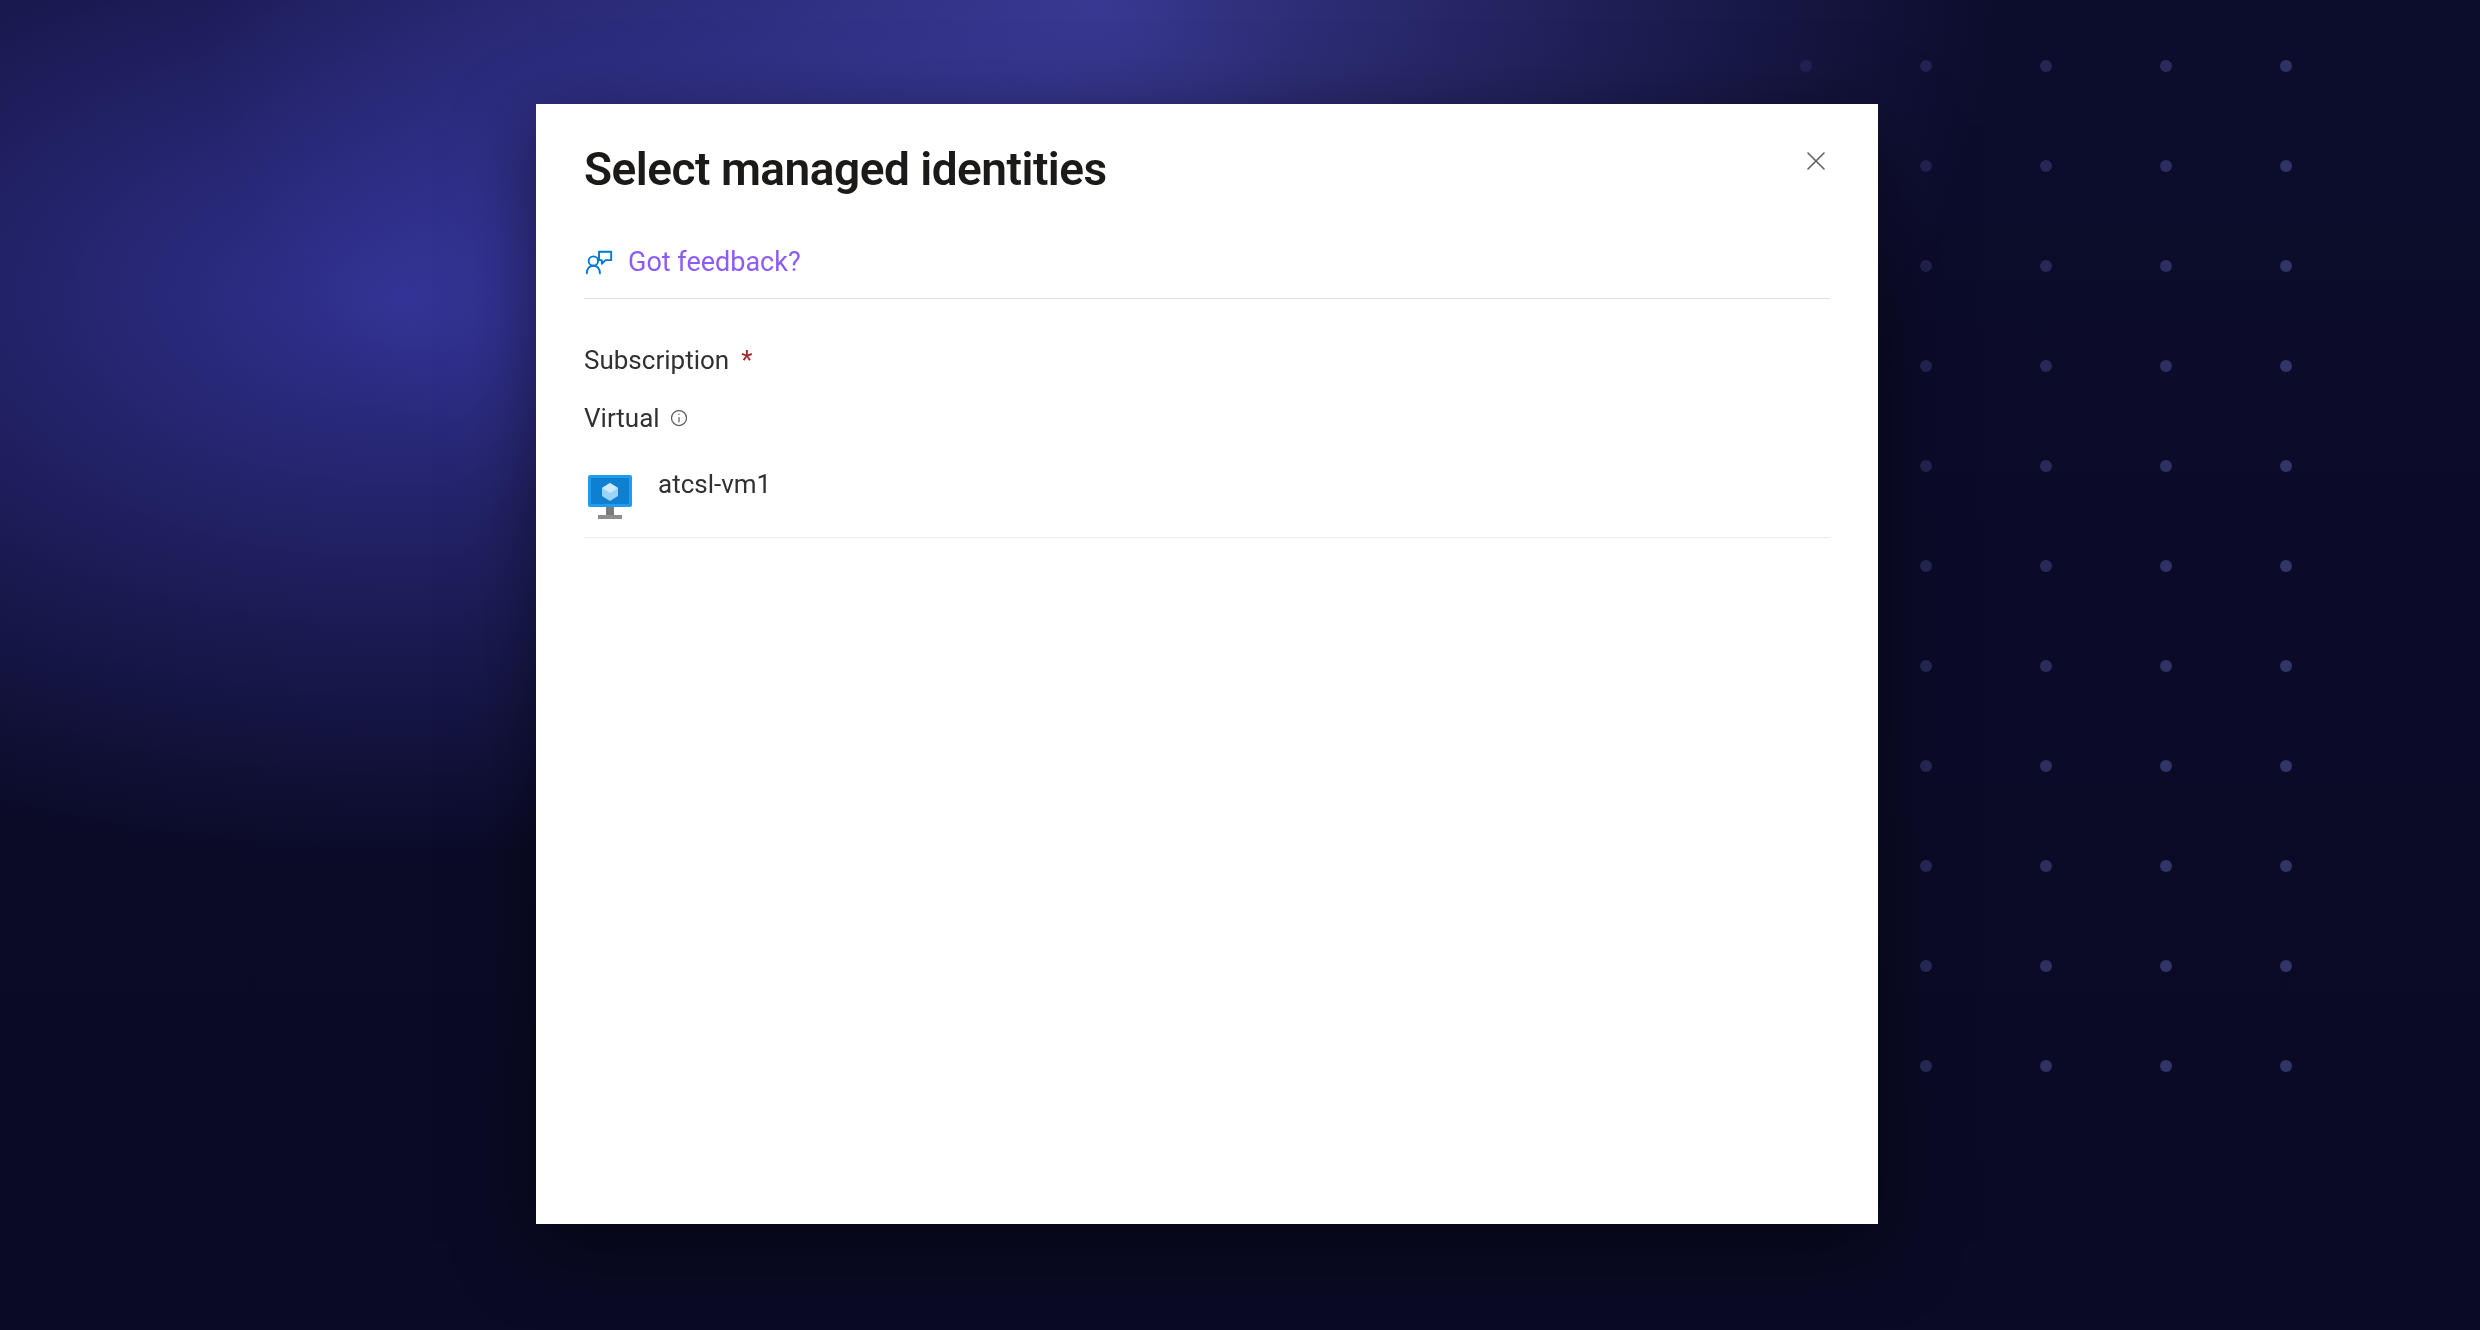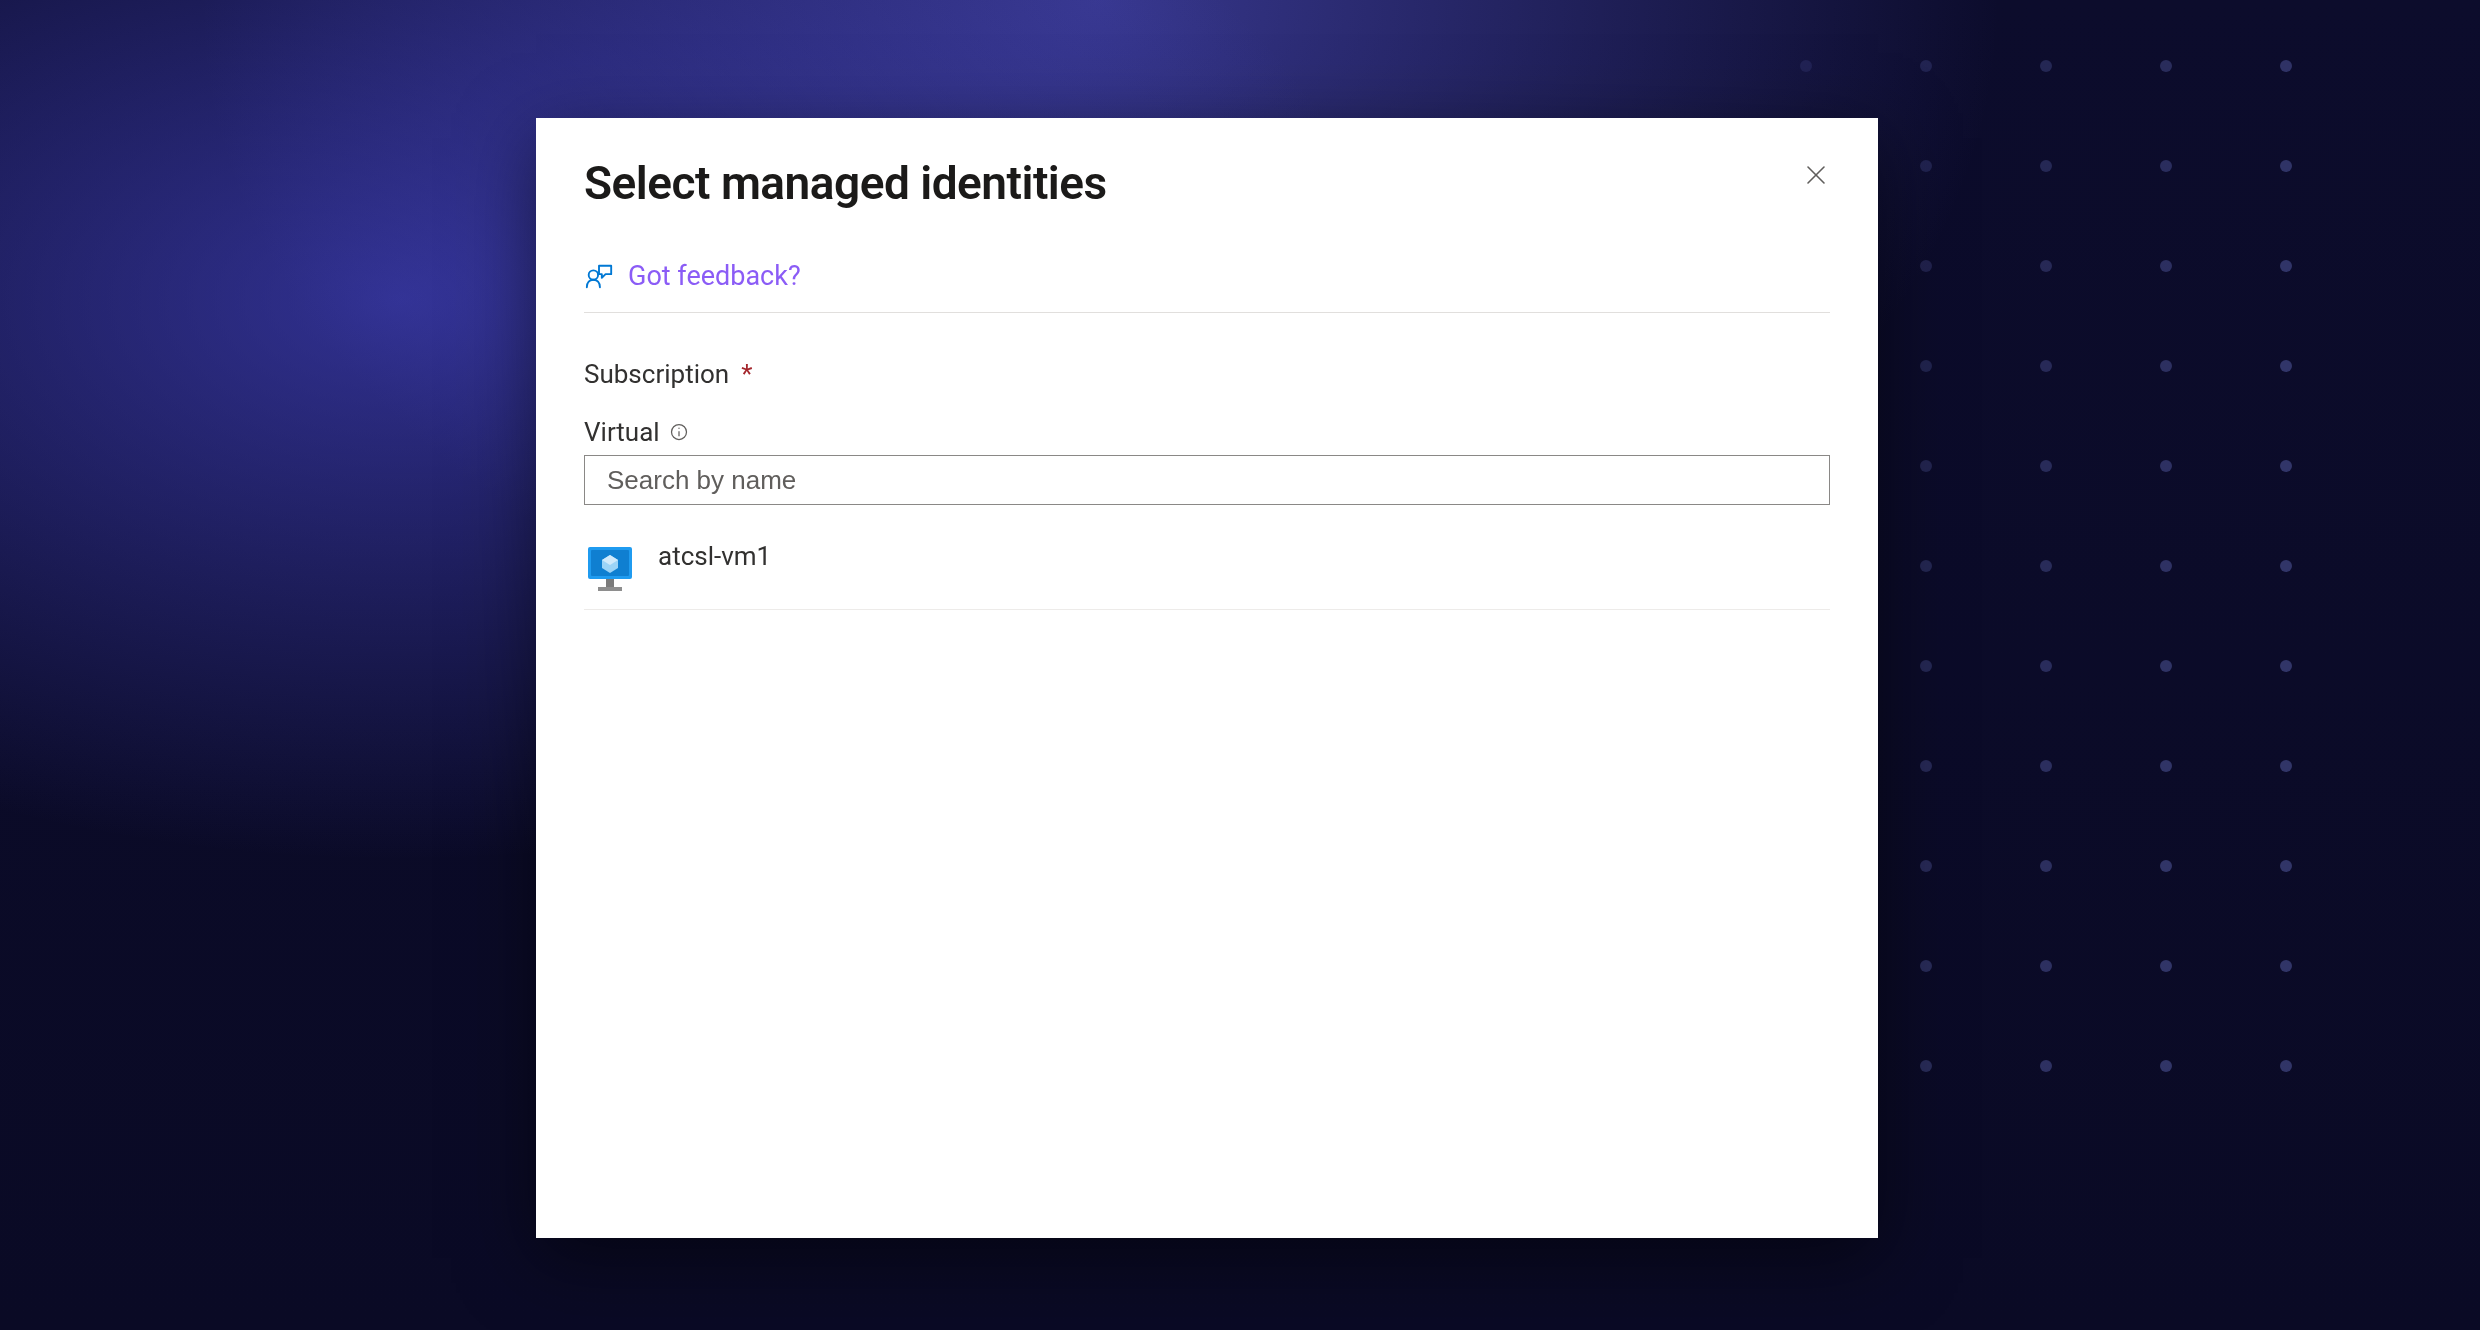--- a/index.html
+++ b/index.html
@@ -35,21 +35,21 @@
     position: absolute;
     width: 12px;
     height: 12px;
     border-radius: 50%;
     background: rgba(120,130,220,0.5);
   }
 
   .panel {
     position: absolute;
     left: 536px;
-    top: 118px;
+    top: 104px;
     width: 1342px;
     height: 1120px;
     background: #ffffff;
     box-shadow: 0 20px 70px rgba(0,0,0,0.5);
   }
 
   .panel-inner {
     position: relative;
     padding: 28px 48px 0 48px;
     color: #1b1a19;
@@ -284,23 +284,20 @@
         <div class="field-label">
           <span>Virtual</span>
           <span class="info-icon">
             <svg viewBox="0 0 24 24" fill="none" stroke-width="1.5">
               <circle cx="12" cy="12" r="9"></circle>
               <line x1="12" y1="11" x2="12" y2="17"></line>
               <circle cx="12" cy="7.5" r="0.8" fill="#605e5c" stroke="none"></circle>
             </svg>
           </span>
         </div>
-        <div class="text-input">
-          <input type="text" placeholder="Search by name" value="" style="">
-        </div>
       </div>
 
       <div class="results">
         <div class="result-item">
           <div class="result-icon vm-icon">
             <svg viewBox="0 0 52 52">
               <rect x="4" y="4" width="44" height="32" rx="2" fill="#1f9bf0"></rect>
               <rect x="7" y="7" width="38" height="26" rx="1" fill="#0f7fd1"></rect>
               <polygon points="26,12 34,17 34,25 26,30 18,25 18,17" fill="#9bd3f7"></polygon>
               <polygon points="26,12 34,17 26,22 18,17" fill="#cfe9fb"></polygon>

